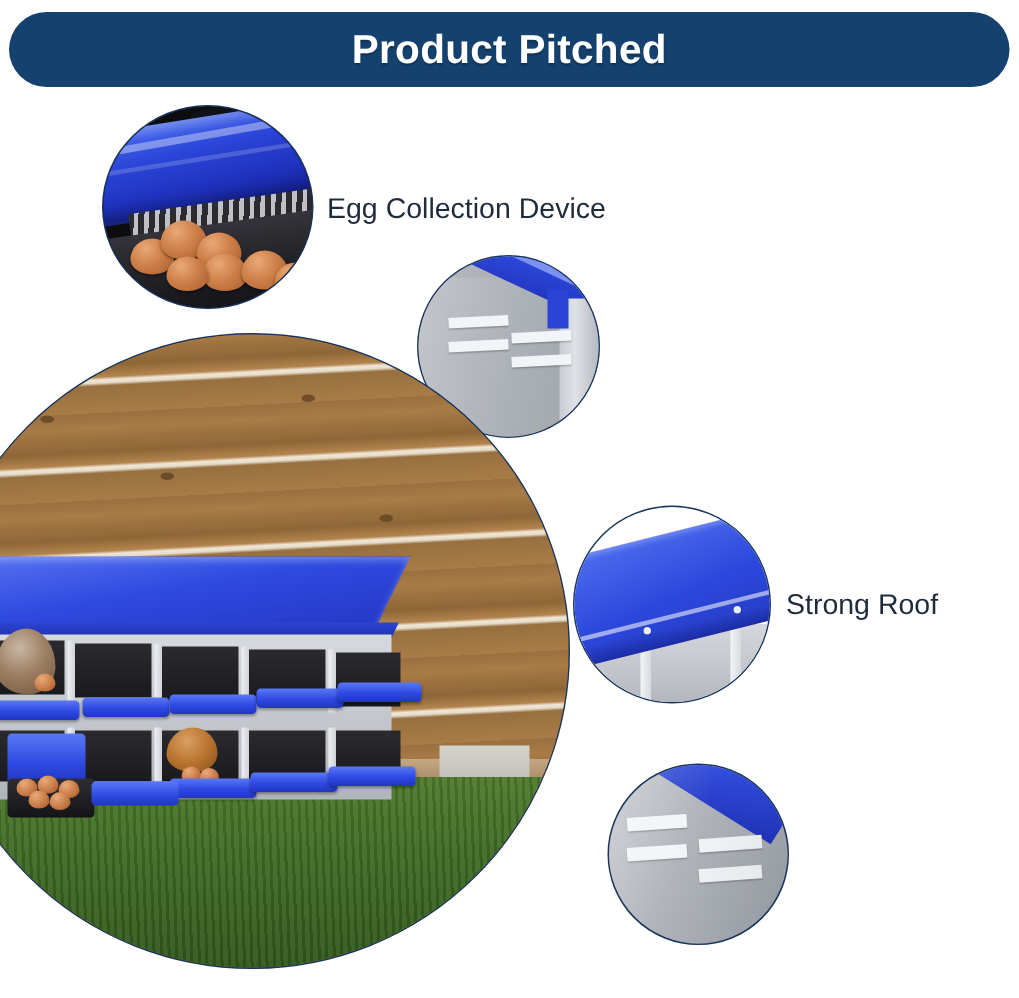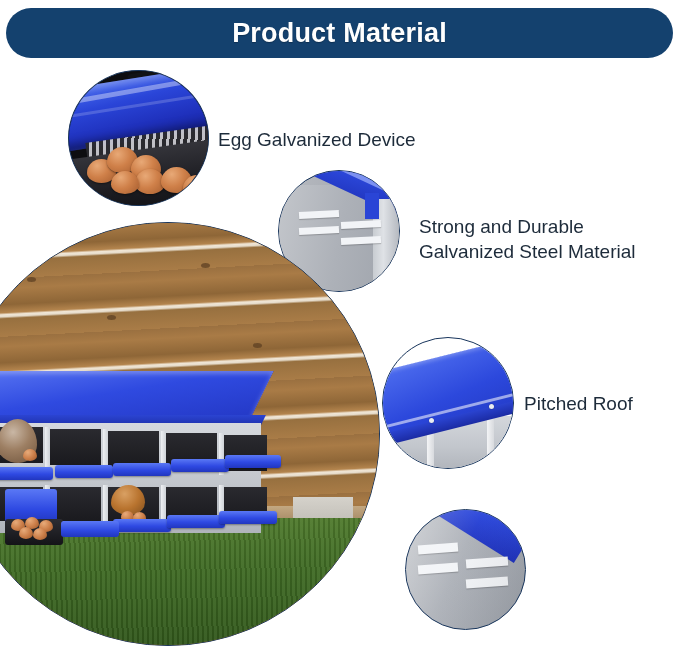--- a/index.html
+++ b/index.html
@@ -277,66 +277,64 @@
     position:absolute; border-radius: 50% 50% 50% 50% / 58% 58% 42% 42%;
     background: radial-gradient(circle at 35% 28%, #e8ab7a 0%, #cc7f4a 50%, #9d5728 100%);
   }
 </style>
 </head>
 <body>
 
 <div id="page">
 
   <div class="header-banner">
-    <div class="header-title">Product Material</div>
+    <div class="header-title">Product Pitched</div>
   </div>
 
   <div class="circle" id="circle-egg">
     <div class="egg-darktop"></div>
     <div class="egg-lid">
       <div class="egg-lid-hl"></div>
       <div class="egg-lid-hl2"></div>
     </div>
     <div class="egg-grate"></div>
     <div class="egg-tray"></div>
     <div class="egg" style="left:18px; top:88px; width:29px; height:24px;"></div>
     <div class="egg" style="left:38px; top:76px; width:31px; height:26px;"></div>
     <div class="egg" style="left:62px; top:84px; width:30px; height:25px;"></div>
     <div class="egg" style="left:66px; top:98px; width:30px; height:25px;"></div>
     <div class="egg" style="left:92px; top:96px; width:31px; height:26px;"></div>
     <div class="egg" style="left:42px; top:100px; width:28px; height:23px;"></div>
     <div class="egg" style="left:114px; top:104px; width:28px; height:24px;"></div>
   </div>
-  <div class="callout-label" id="label-egg">Egg Galvanized Device</div>
+  <div class="callout-label" id="label-egg">Egg Collection Device</div>
 
   <div class="circle" id="circle-steel">
     <div class="steel-wall"></div>
     <div class="steel-roof"></div>
     <div class="steel-roof-edge"></div>
     <div class="steel-corner"></div>
     <div class="steel-blue-post"></div>
     <div class="vent-slot" style="left:20px; top:40px; width:40px; height:7px; transform:rotate(-3deg);"></div>
     <div class="vent-slot" style="left:20px; top:56px; width:40px; height:7px; transform:rotate(-3deg);"></div>
     <div class="vent-slot" style="left:62px; top:50px; width:40px; height:7px; transform:rotate(-3deg);"></div>
     <div class="vent-slot" style="left:62px; top:66px; width:40px; height:7px; transform:rotate(-3deg);"></div>
   </div>
-  <div class="callout-label" id="label-steel">Strong and Durable
-Galvanized Steel Material</div>
 
   <div class="circle" id="circle-roof">
     <div class="roof-walls"></div>
     <div class="roof-post" style="left:44px;"></div>
     <div class="roof-post" style="left:104px;"></div>
     <div class="roof-panel"></div>
     <div class="roof-fascia"></div>
     <div class="roof-hl"></div>
     <div class="roof-rivet" style="left:46px; top:80px;"></div>
     <div class="roof-rivet" style="left:106px; top:66px;"></div>
   </div>
-  <div class="callout-label" id="label-roof">Pitched Roof</div>
+  <div class="callout-label" id="label-roof">Strong Roof</div>
 
   <div class="circle" id="circle-vent">
     <div class="vent-blue-corner"></div>
     <div class="vent-slot" style="left:12px; top:34px; width:40px; height:9px; transform:rotate(-4deg);"></div>
     <div class="vent-slot" style="left:12px; top:54px; width:40px; height:9px; transform:rotate(-4deg);"></div>
     <div class="vent-slot" style="left:60px; top:48px; width:42px; height:9px; transform:rotate(-4deg);"></div>
     <div class="vent-slot" style="left:60px; top:68px; width:42px; height:9px; transform:rotate(-4deg);"></div>
     <div class="vent-sheen"></div>
   </div>
 

